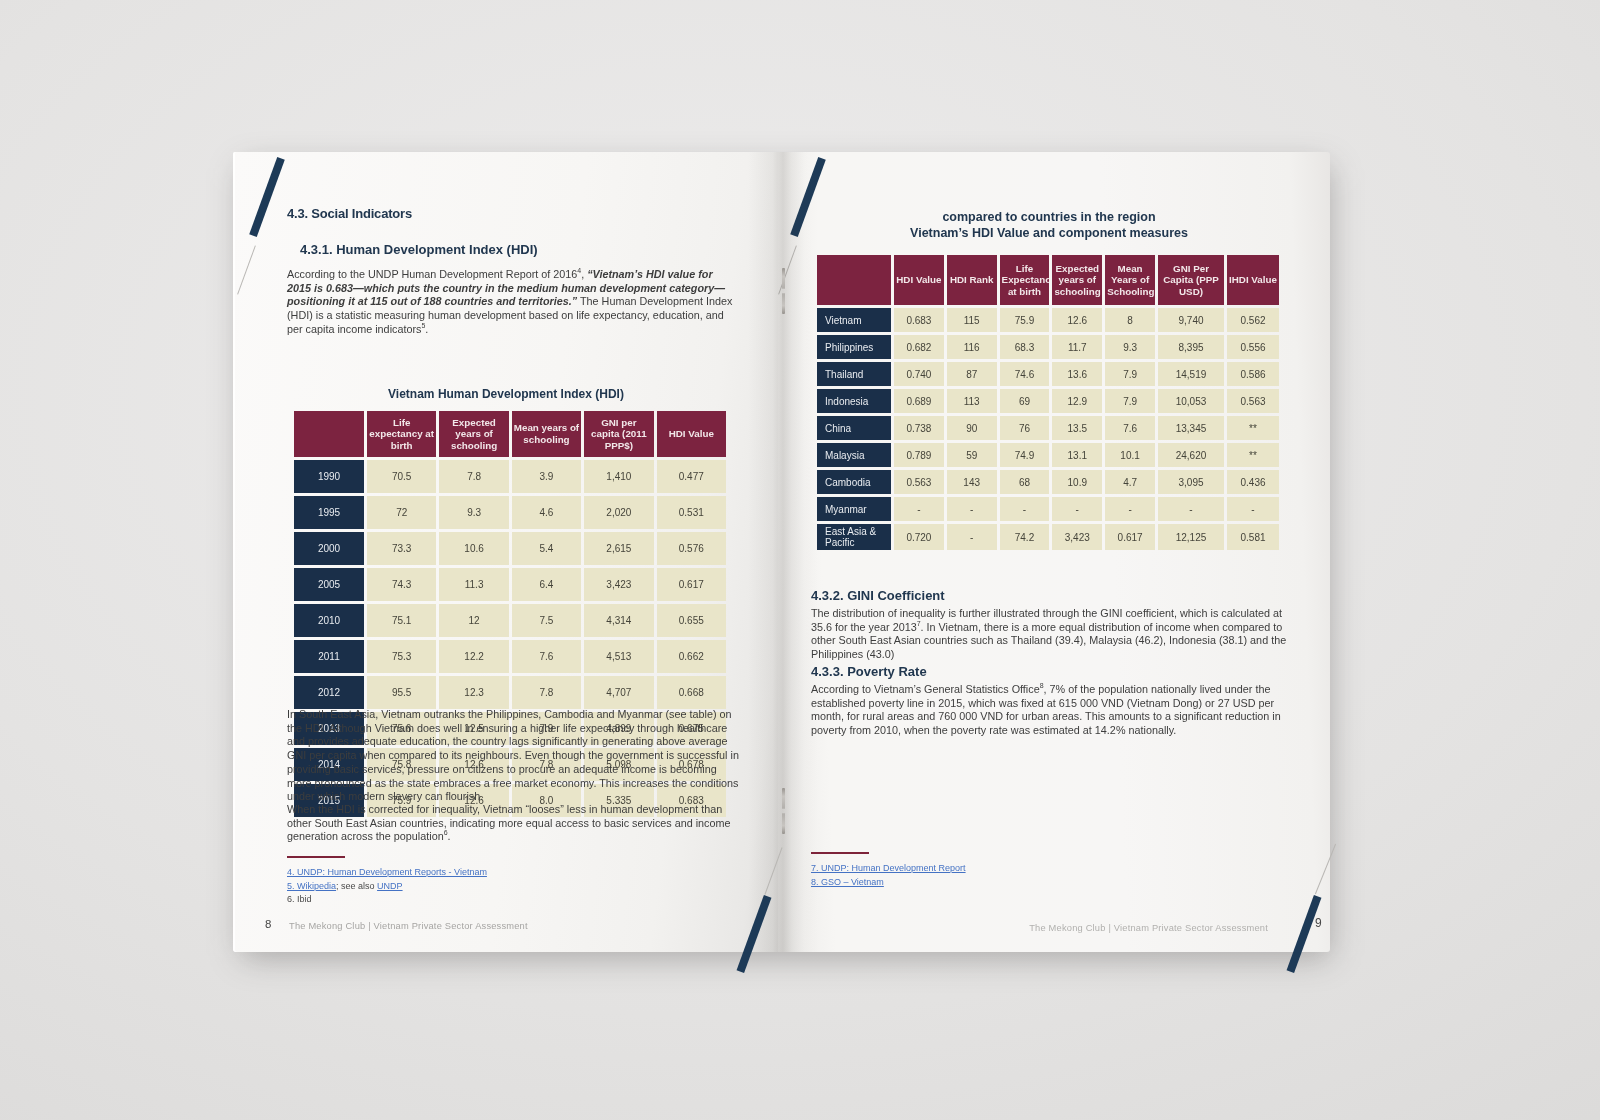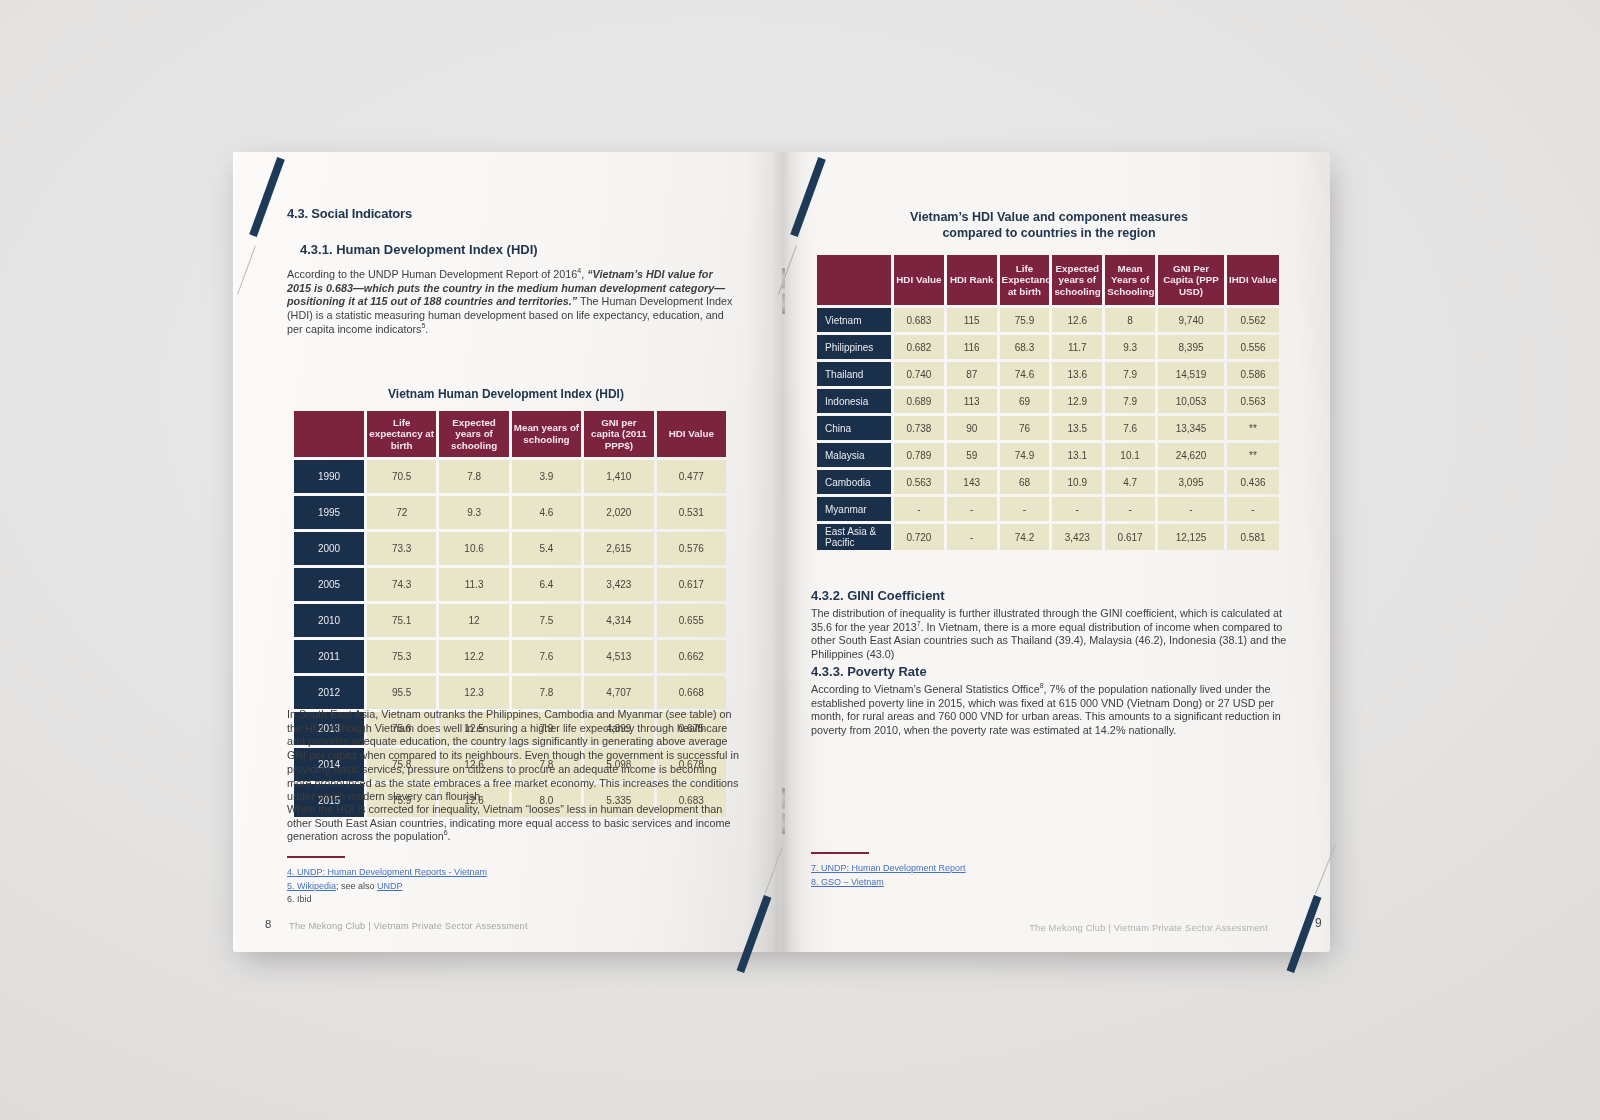--- a/index.html
+++ b/index.html
@@ -217,22 +217,22 @@
 
     <div class="pagenum pagenum-left">8</div>
     <div class="footer footer-left">The Mekong Club  |  Vietnam Private Sector Assessment</div>
   </div>
 
   <div class="page page-right">
     <div class="slash slash-tl"></div>
     <div class="hairline hl-tl"></div>
 
     <div class="r-title">
+      <div>compared to countries in the region</div>
       <div>Vietnam’s HDI Value and component measures</div>
-      <div>compared to countries in the region</div>
     </div>
 
     <table class="datatable right-table">
         <thead>
           <tr>
             <th class="corner"></th>
             <th class="colh">HDI Value</th>
             <th class="colh">HDI Rank</th>
             <th class="colh">Life Expectancy at birth</th>
             <th class="colh">Expected years of schooling</th>

